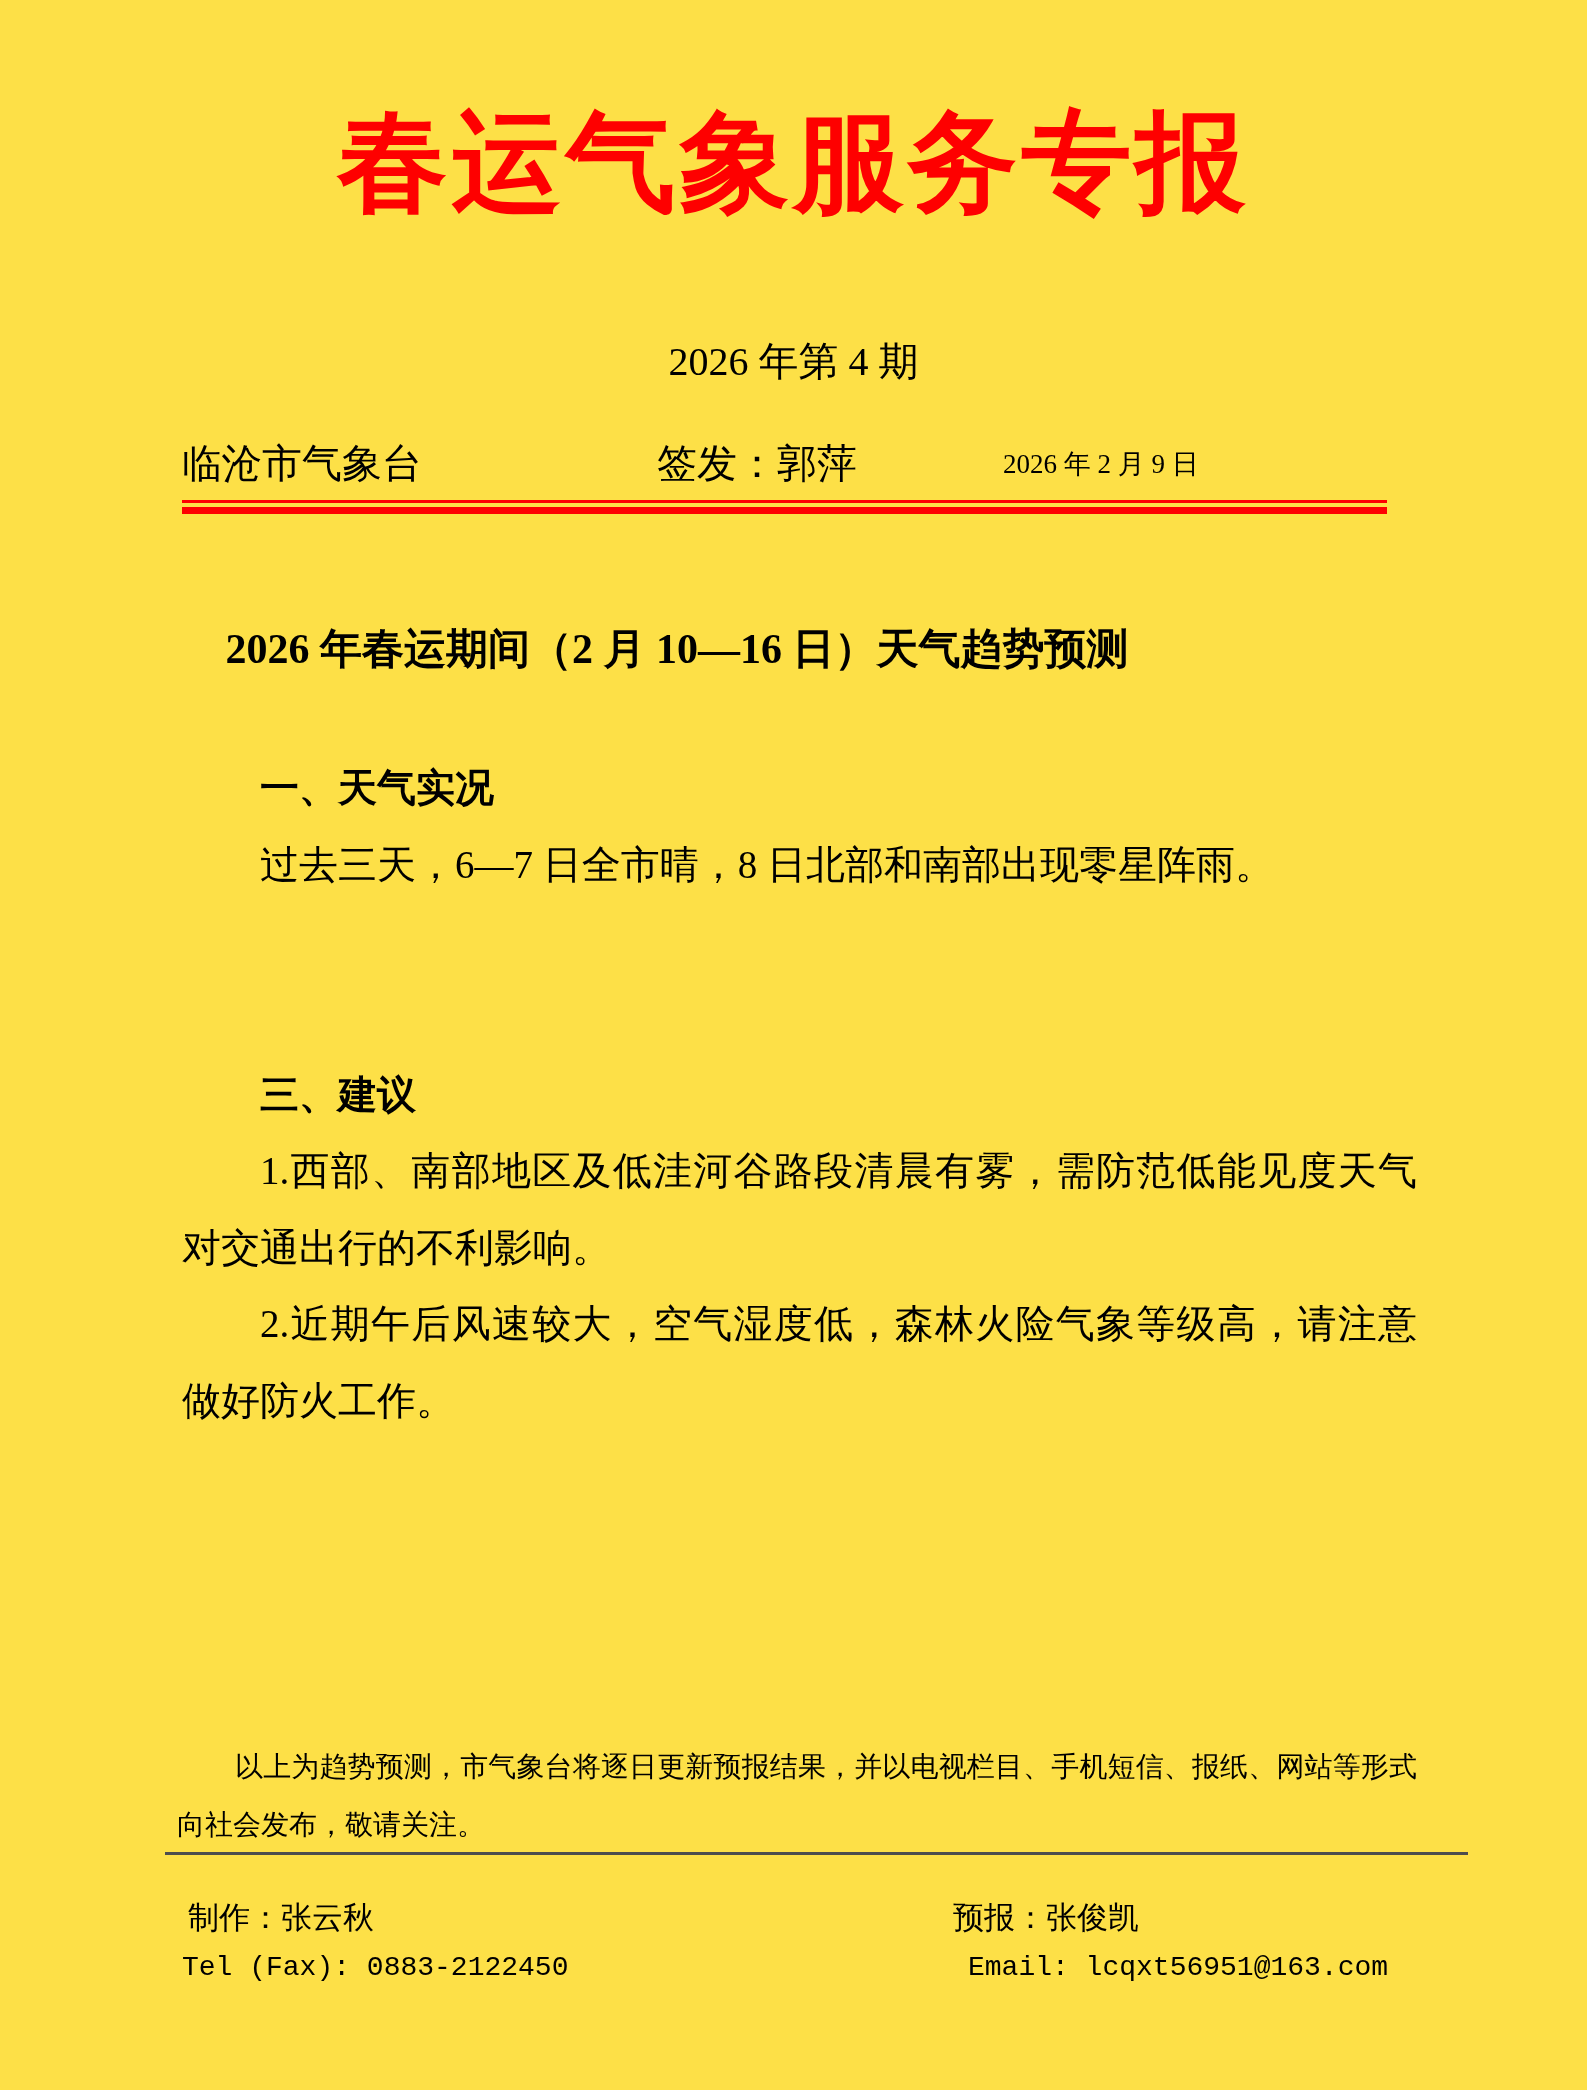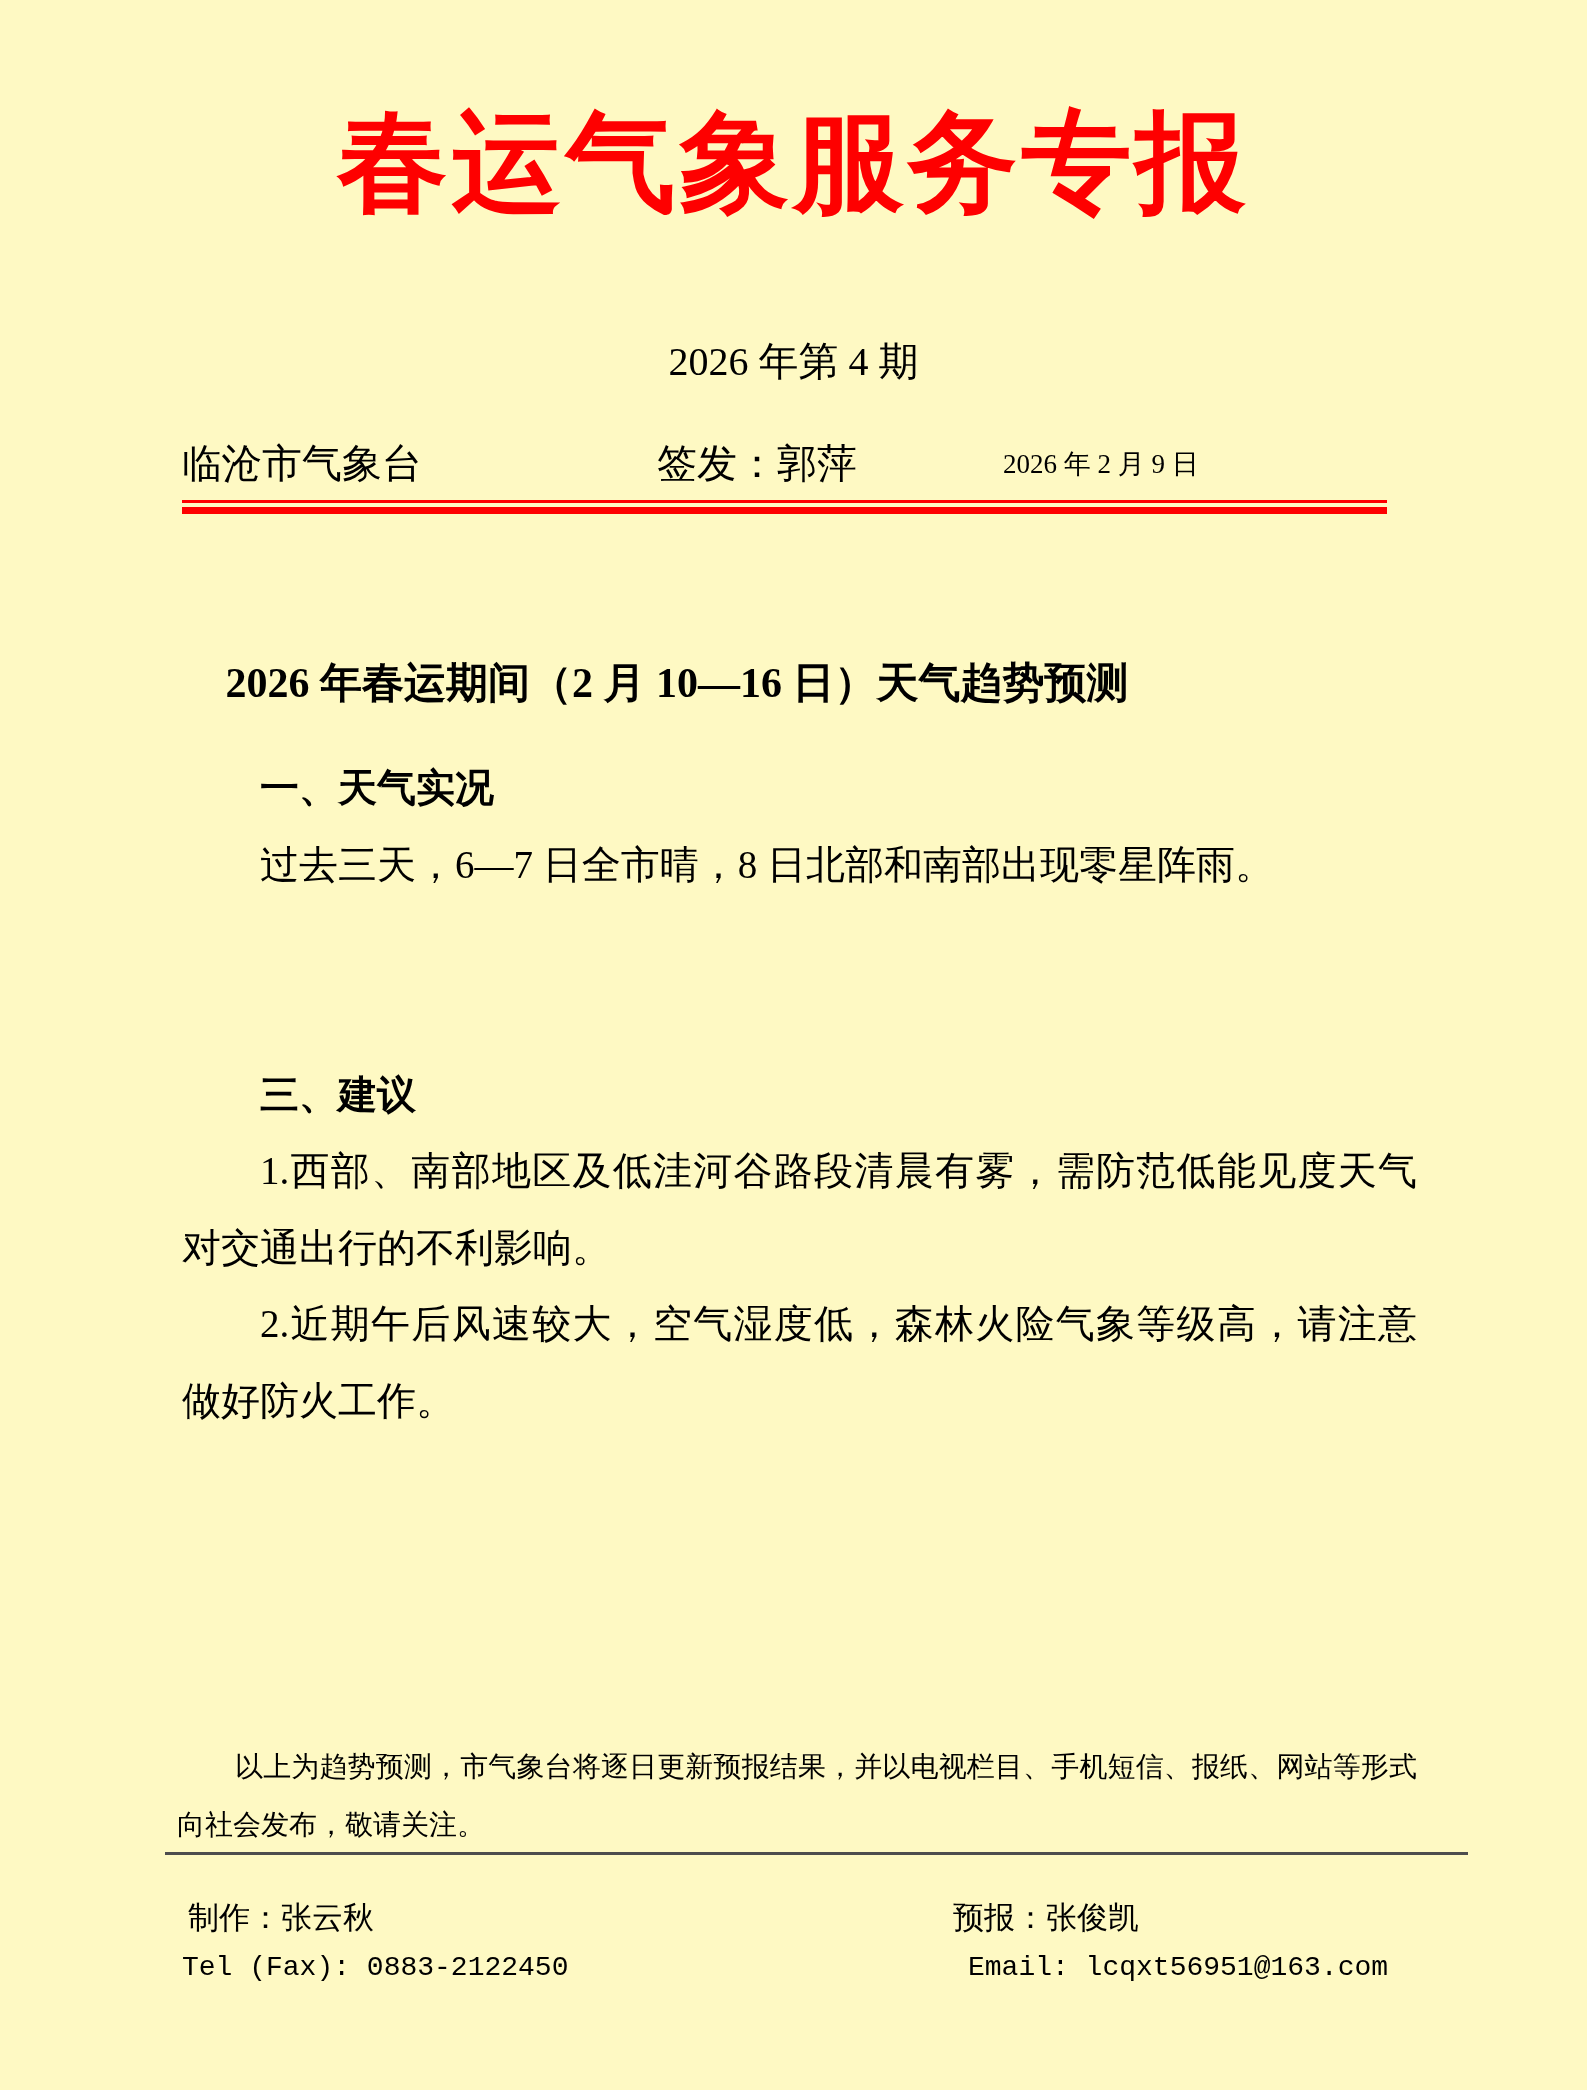--- a/index.html
+++ b/index.html
@@ -1,21 +1,21 @@
 <!DOCTYPE html>
 <html><head>
 <meta charset="utf-8">
 <style>
   html, body { margin: 0; padding: 0; background: #888; }
   .page {
     position: relative;
     width: 1587px;
     height: 2090px;
     margin: 0 auto;
-    background: #fef9c3;
+    background: #fde047;
     overflow: hidden;
     font-family: "Liberation Serif", "DejaVu Serif", serif;
     color: #000000;
   }
   .abs { position: absolute; }
 
   .masthead-title {
     left: 0; top: 96px; width: 1587px;
     text-align: center;
     font-size: 110px;
@@ -34,21 +34,21 @@
     white-space: nowrap;
   }
   .hdr-agency { left: 182px; top: 438px; font-size: 40px; line-height: 52px; white-space: nowrap; }
   .hdr-issuer { left: 657px; top: 438px; font-size: 40px; line-height: 52px; white-space: nowrap; }
   .hdr-date   { left: 1003px; top: 438px; font-size: 27px; line-height: 52px; white-space: nowrap; }
 
   .rule-thin  { left: 182px; top: 500px; width: 1205px; height: 3px; background: #fe0000; }
   .rule-thick { left: 182px; top: 507px; width: 1205px; height: 7px; background: #fe0000; }
 
   .report-title {
-    left: 0; top: 655px; width: 1354px;
+    left: 0; top: 621px; width: 1354px;
     text-align: center;
     font-size: 42px;
     line-height: 56px;
     font-weight: bold;
     white-space: nowrap;
   }
 
   .sec-heading {
     left: 182px; width: 1235px;
     font-size: 39px;

